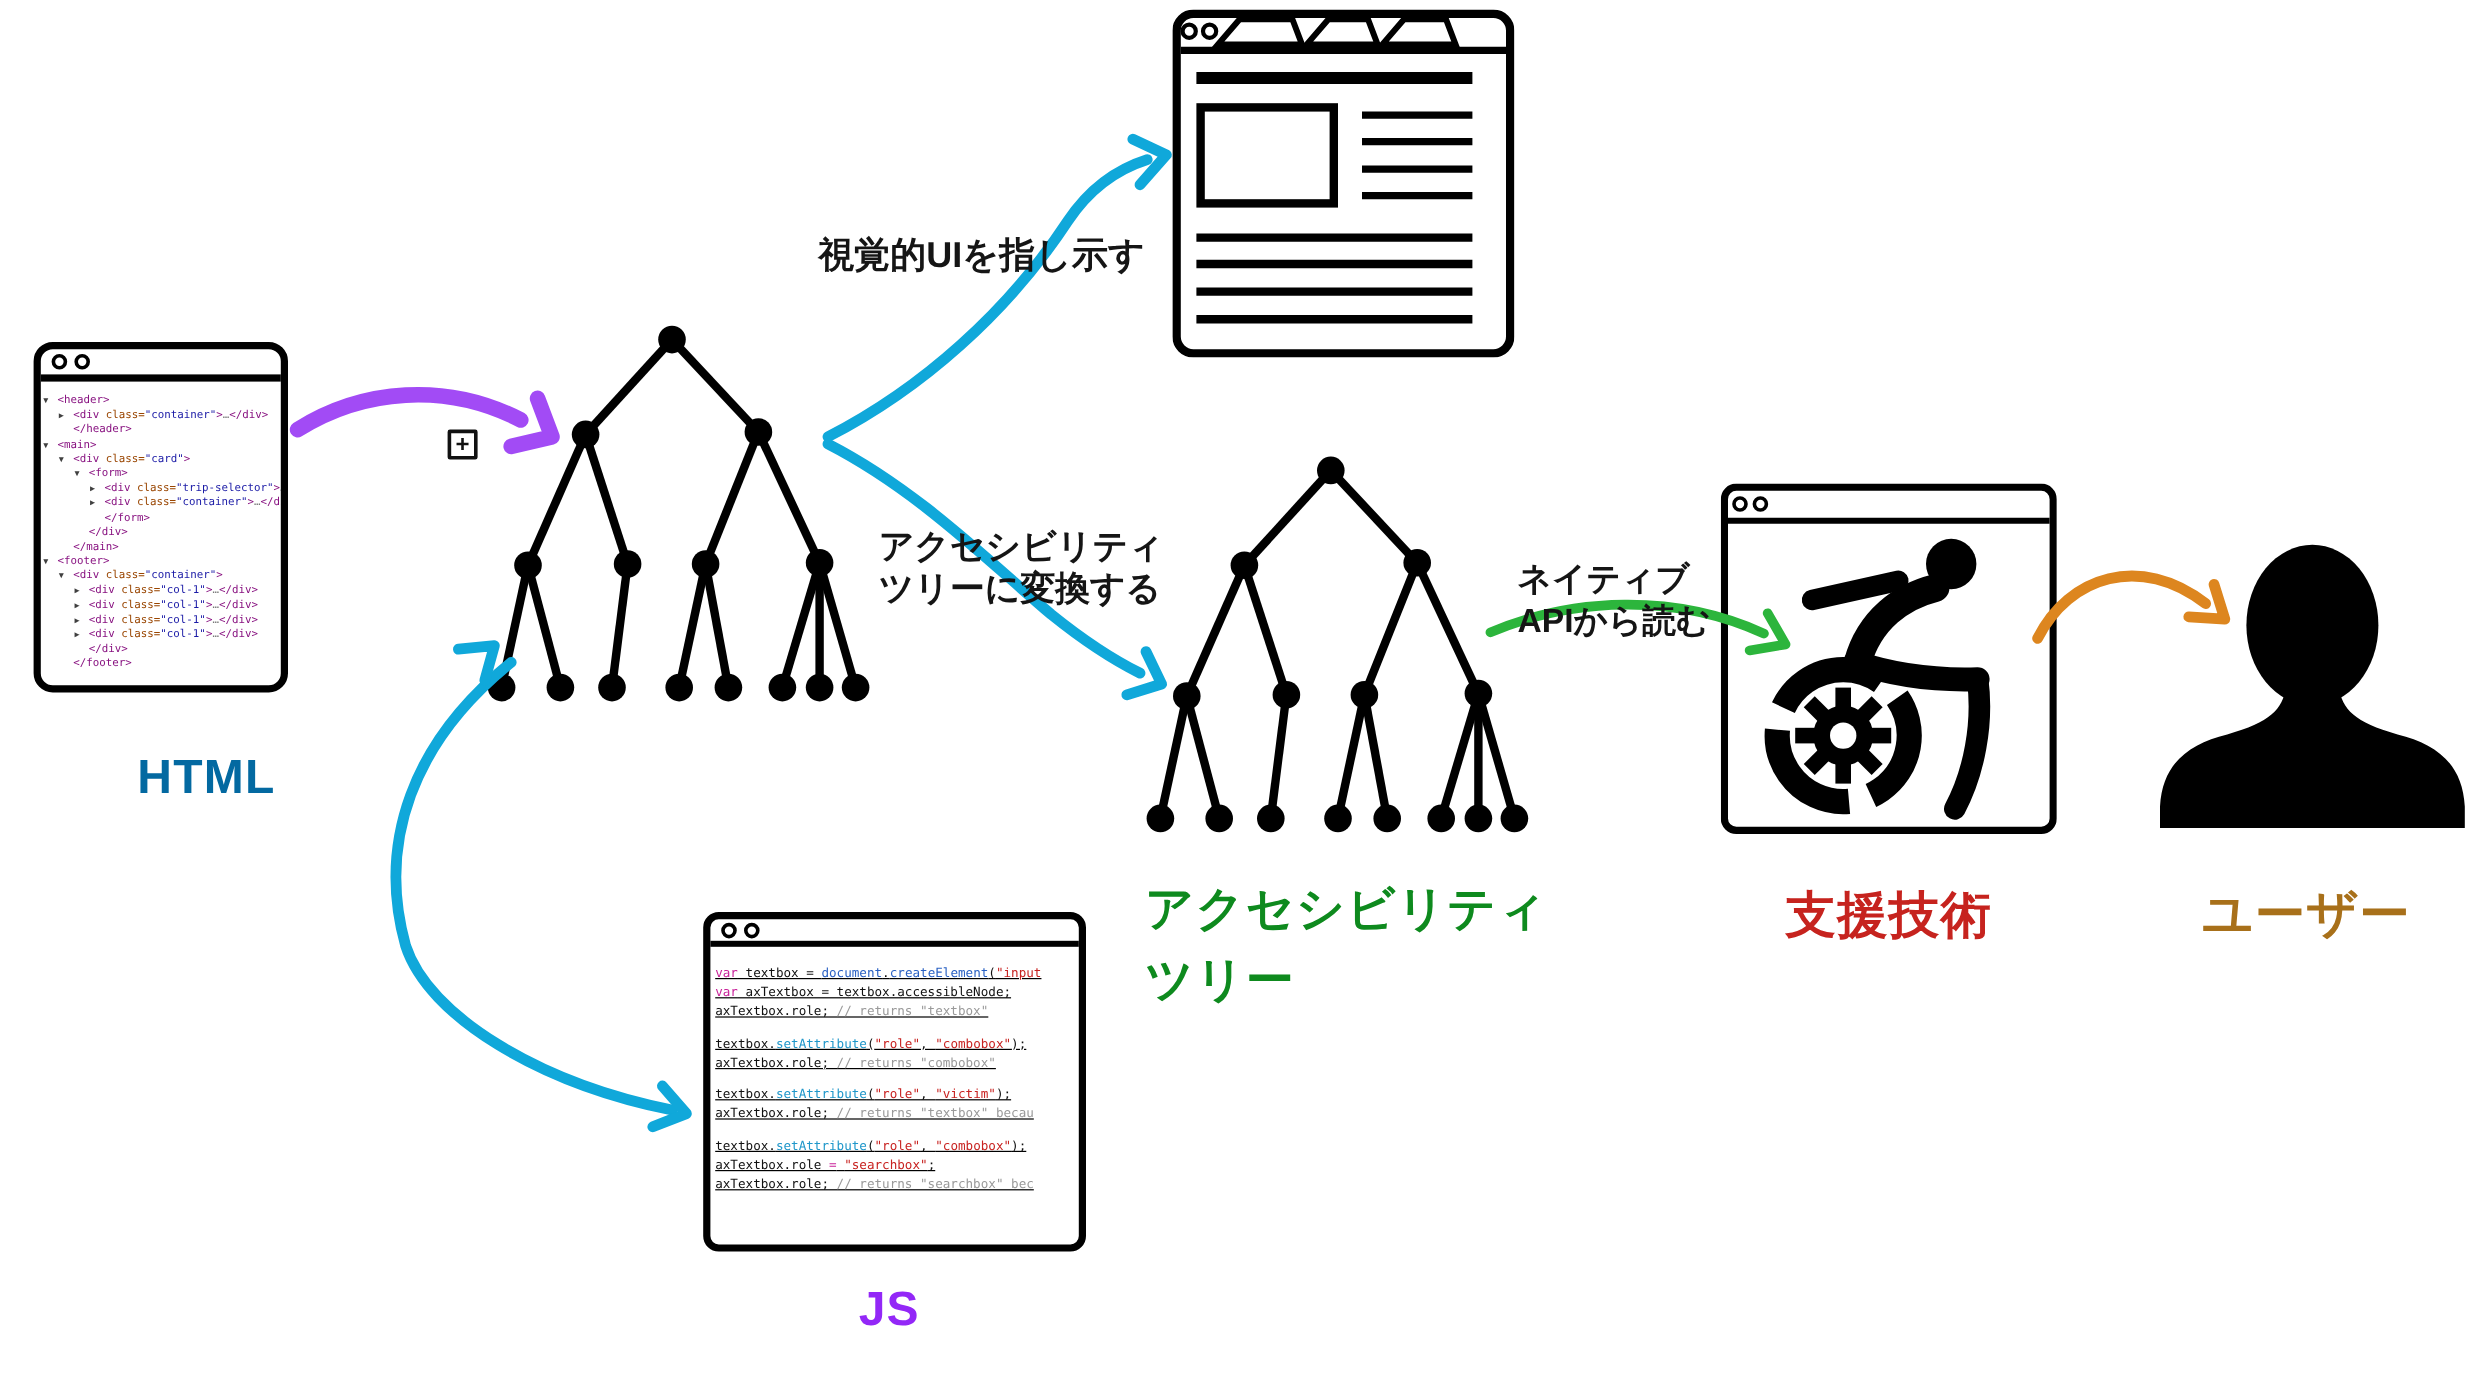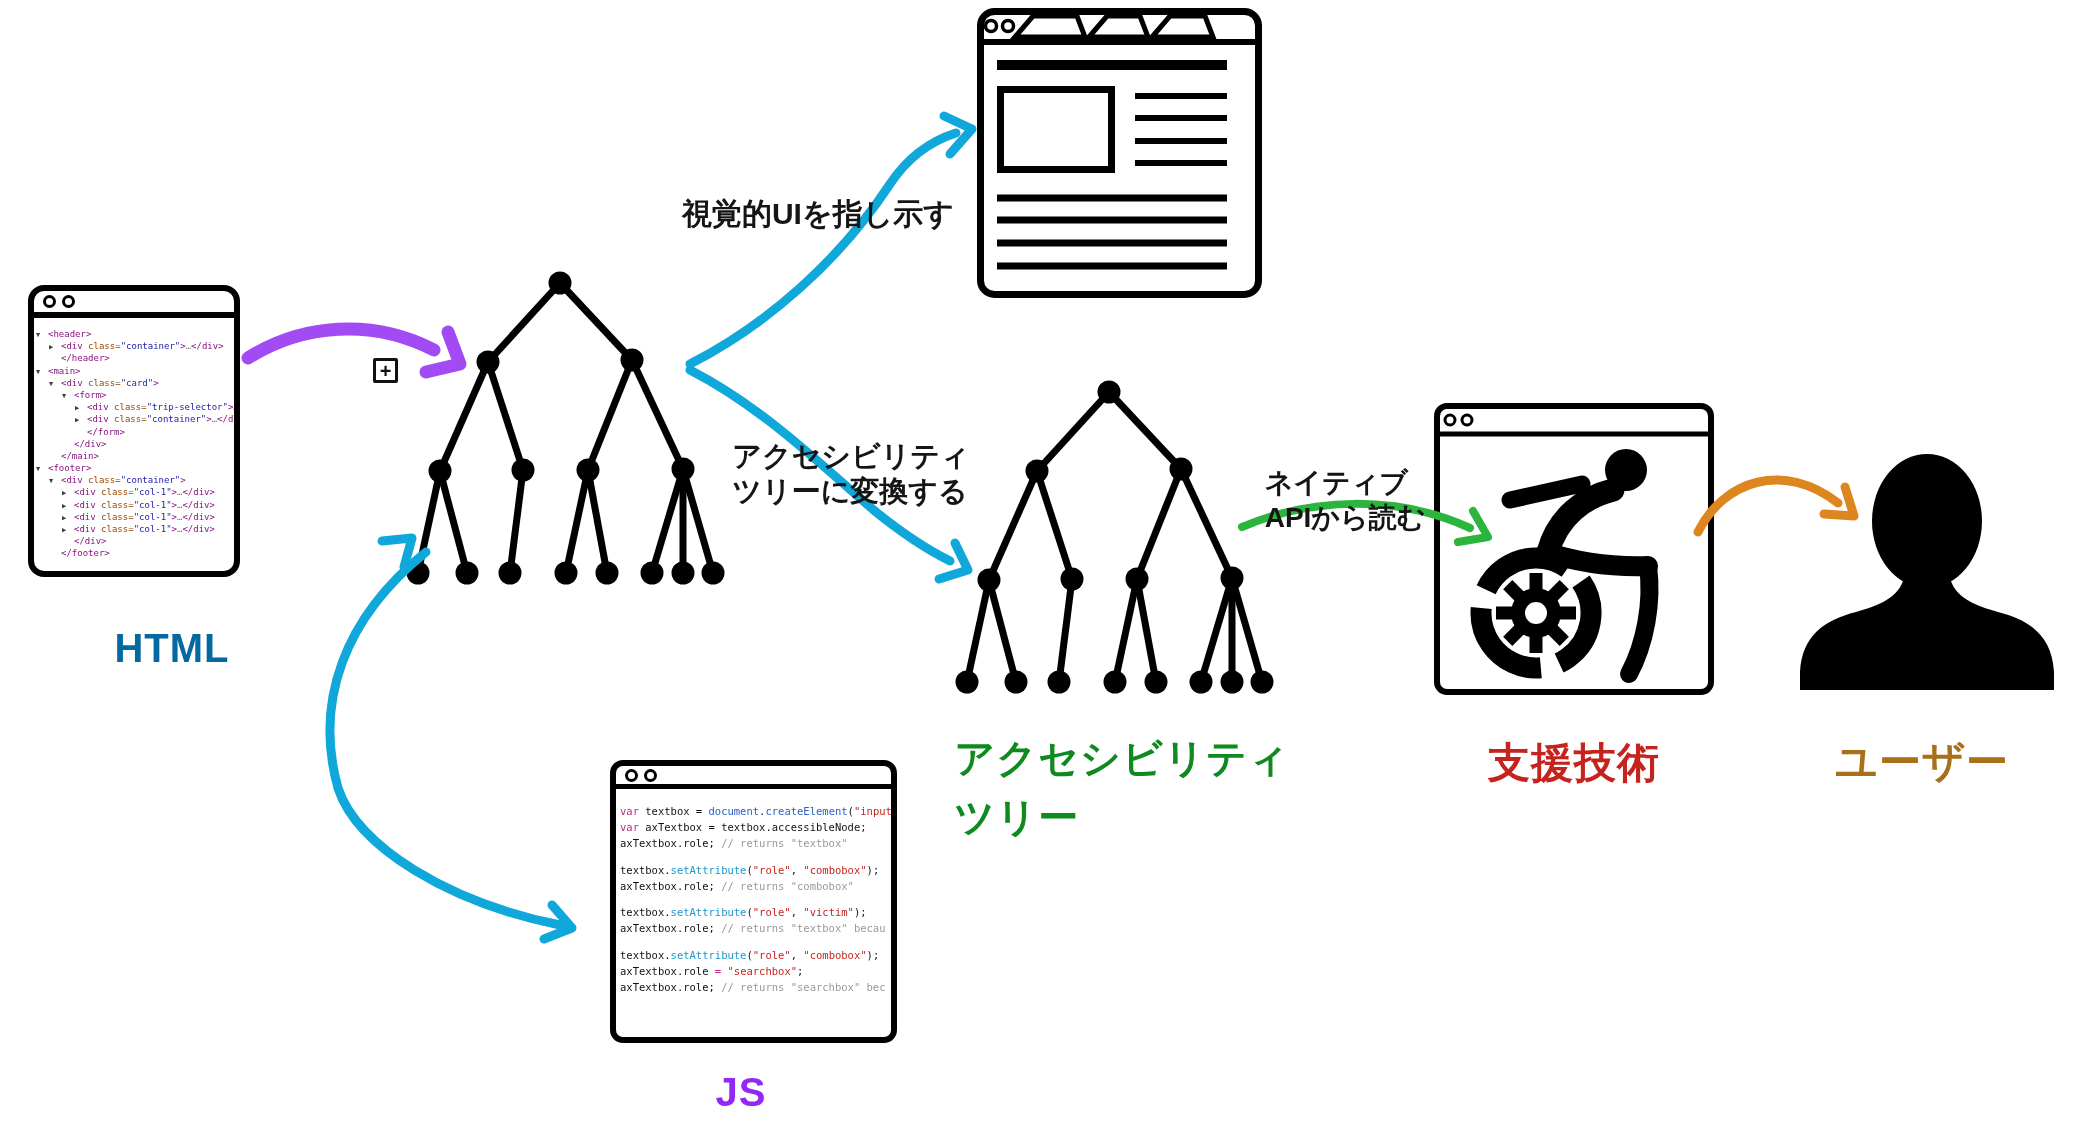--- a/index.html
+++ b/index.html
@@ -1,21 +1,21 @@
 <!DOCTYPE html>
 <html><head>
 <meta charset="utf-8">
 <style>
   html,body{margin:0;padding:0;background:#fff;}
   #canvas{position:relative;width:2074px;height:1146px;background:#fff;overflow:hidden;
           font-family:"Liberation Sans","DejaVu Sans",sans-serif;}
   svg.layer{position:absolute;left:0;top:0;}
   .win{position:absolute;background:#fff;border:6px solid #000;box-sizing:border-box;}
   .html-win{left:28px;top:285px;width:212px;height:292px;border-radius:16px;}
-  .js-win{left:610px;top:760px;width:287px;height:283px;border-radius:13px;}
+  .js-win{left:586px;top:760px;width:319px;height:283px;border-radius:13px;text-decoration:underline;}
   .titlebar{display:flex;align-items:center;gap:6px;padding-left:9px;}
   .html-win .titlebar{height:21px;border-bottom:6px solid #000;}
   .js-win .titlebar{height:18px;border-bottom:5px solid #000;}
   .dot{width:7px;height:7px;border:3.5px solid #000;border-radius:50%;}
   .code{overflow:hidden;white-space:nowrap;}
   .html-code{font-family:"DejaVu Sans Mono","Liberation Mono",monospace;font-size:9px;
              padding:10px 0 0 2px;}
   .html-code .ln{height:12.2px;line-height:12.2px;}
   .js-code{font-family:"DejaVu Sans Mono","Liberation Mono",monospace;font-size:10.5px;
            padding:14px 0 0 4px;}

